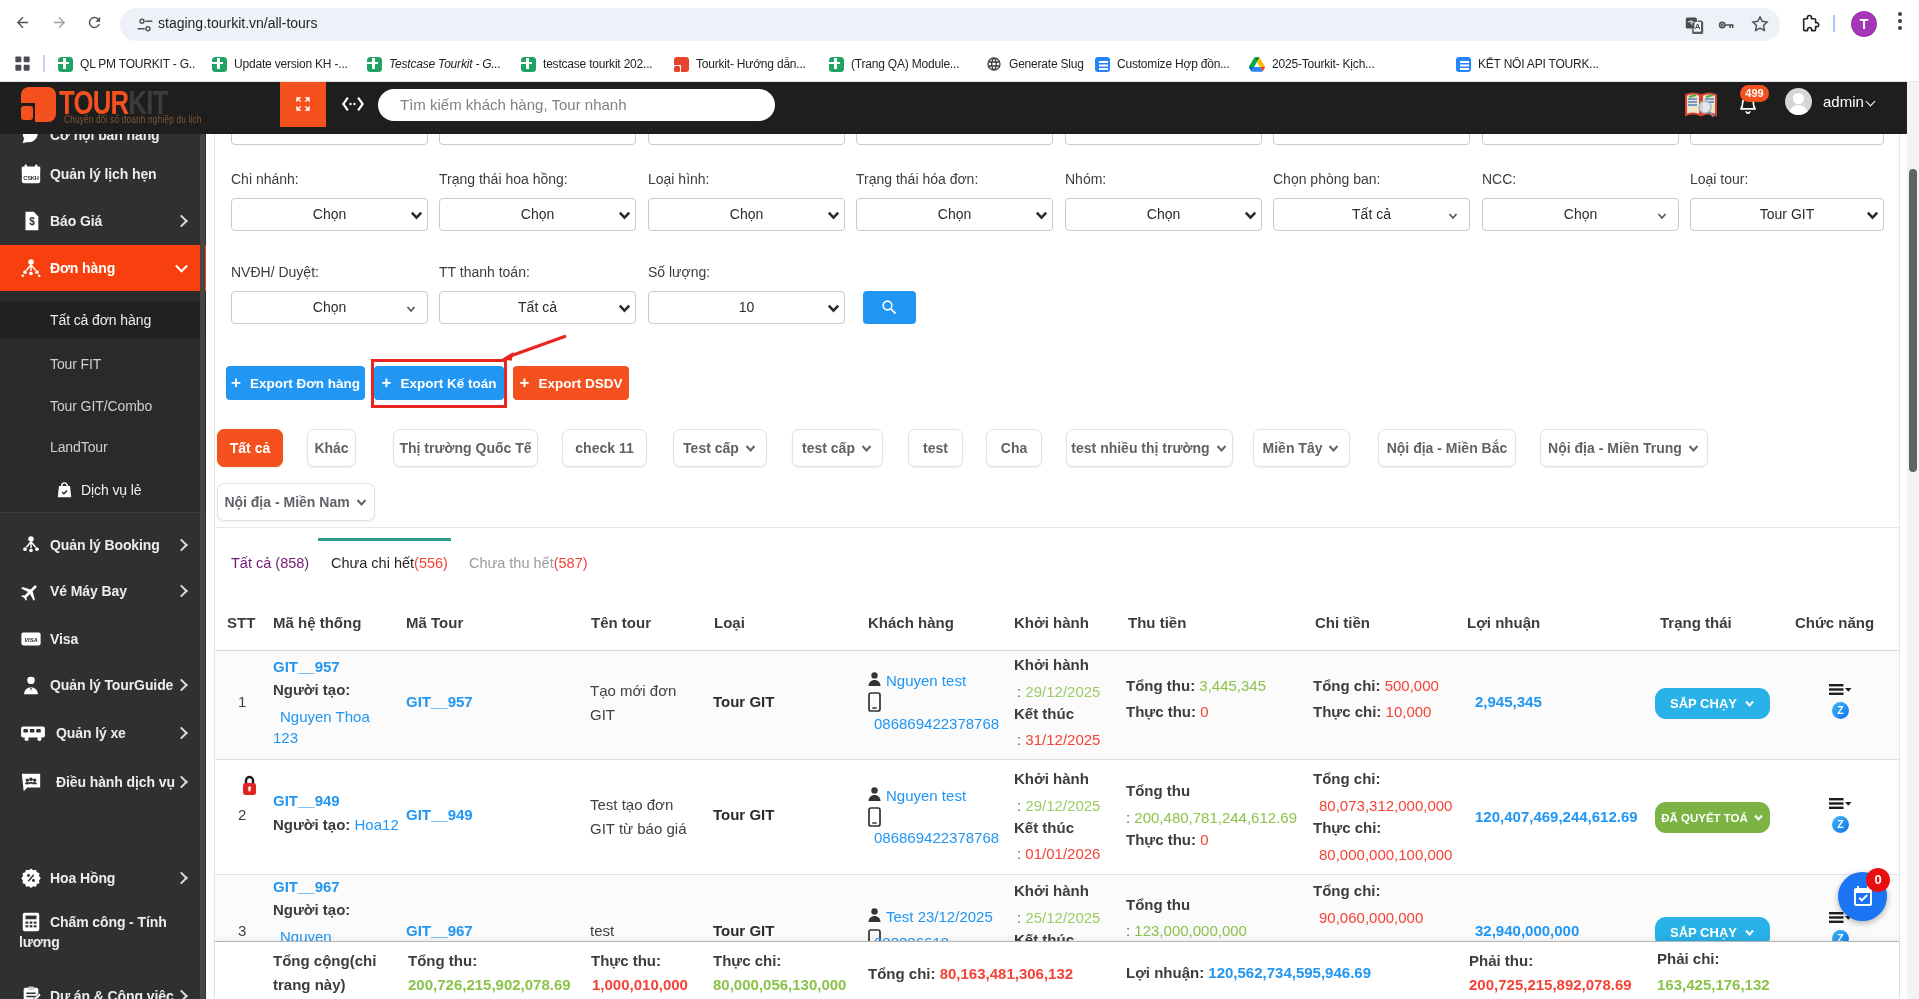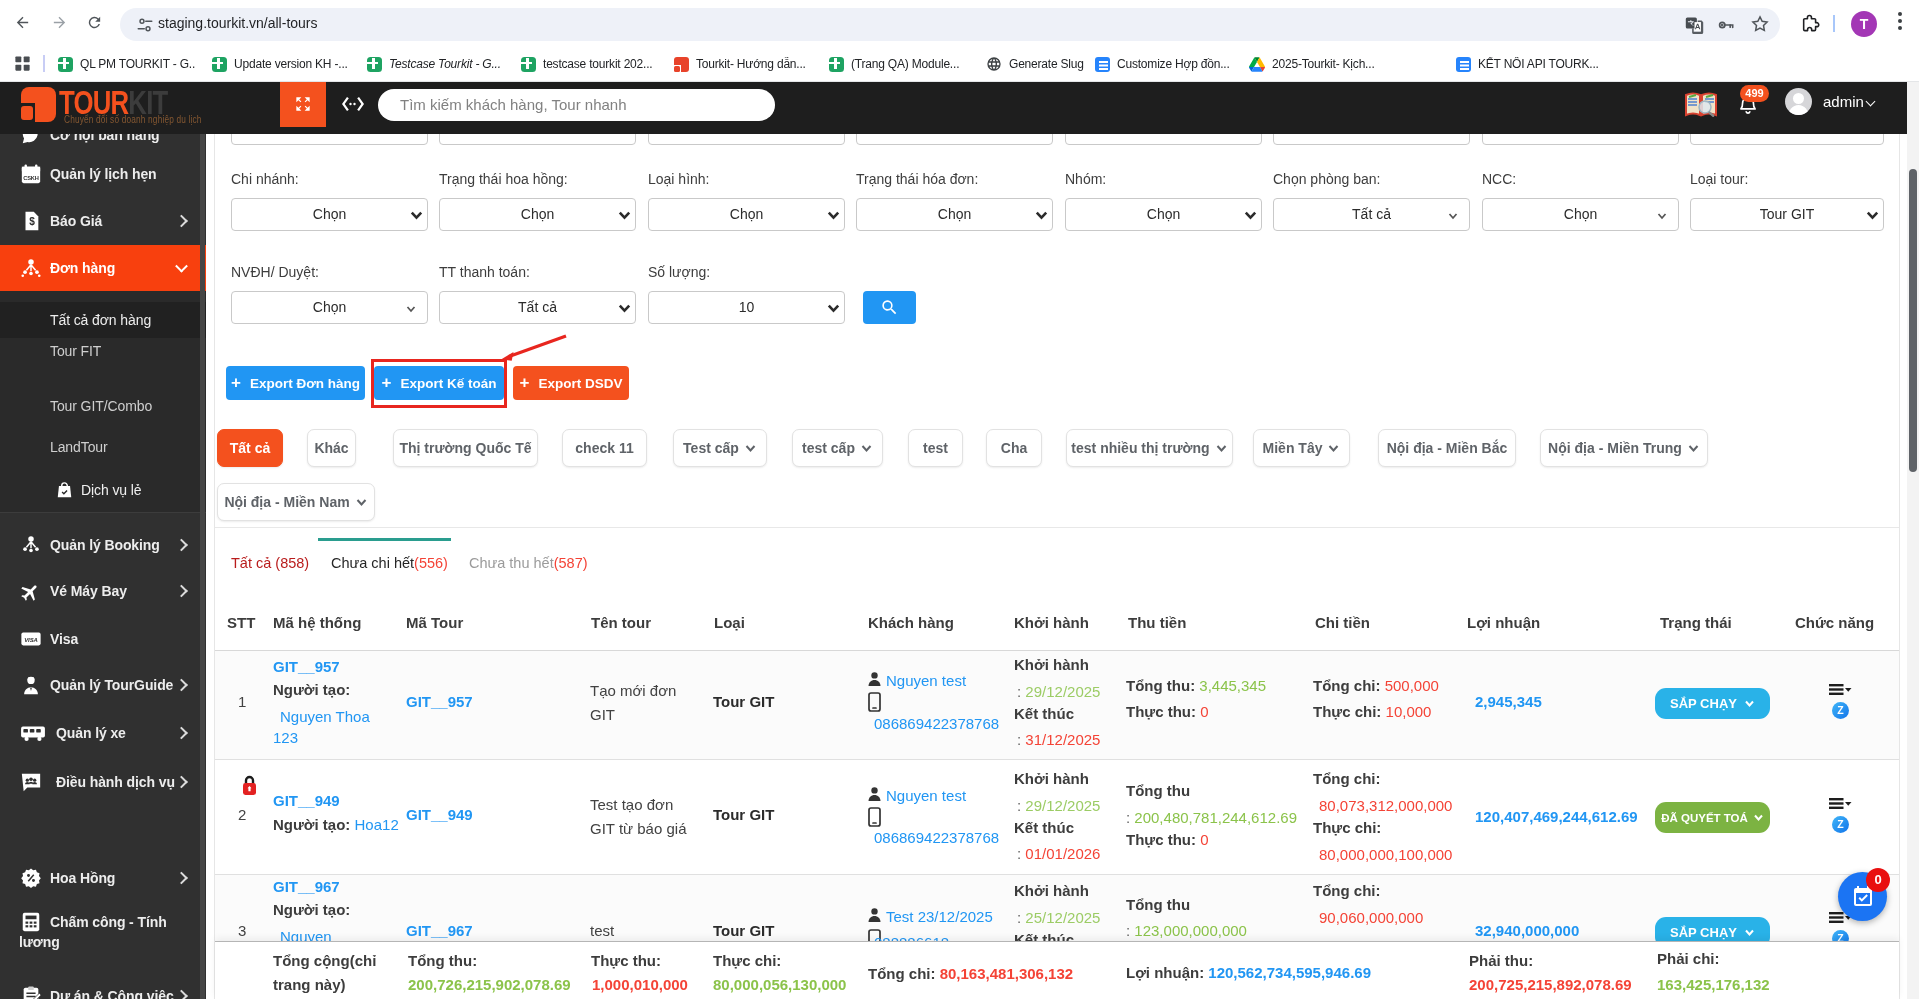--- a/index.html
+++ b/index.html
@@ -249,21 +249,21 @@
         </svg>
       <span class="txt">Đơn hàng</span>
       <span class="chev" style="transform:translateY(-70%) rotate(135deg);border-color:#fff;"></span>
     </div>
 
     <div class="ab" style="left:0;top:164px;width:206px;height:221px;background:#2a2a2a;"></div>
     <div class="ab" style="left:0;top:175px;width:206px;height:36px;background:#212121;"></div>
     <div class="sbitem" style="top:173px;font-weight:normal;">
         <span class="txt" style="left:50px;">Tất cả đơn hàng</span>
       </div>
-    <div class="sbitem" style="top:204px;font-weight:normal;color:#cfcfcf;">
+    <div class="sbitem" style="top:217px;font-weight:normal;color:#cfcfcf;">
         <span class="txt" style="left:50px;">Tour FIT</span>
       </div>
     <div class="sbitem" style="top:259px;font-weight:normal;color:#cfcfcf;">
         <span class="txt" style="left:50px;">Tour GIT/Combo</span>
       </div>
     <div class="sbitem" style="top:300px;font-weight:normal;color:#cfcfcf;">
         <span class="txt" style="left:50px;">LandTour</span>
       </div>
     <div class="sbitem" style="top:343px;font-weight:normal;color:#efefef;">
       <svg class="ico" style="left:55px;width:19px;height:19px;" viewBox="0 0 24 24" fill="#fff">
@@ -465,21 +465,21 @@
   <div class="pill" style="left:1378px;top:429px;width:138px;">Nội địa - Miền Bắc</div>
   <div class="pill" style="left:1540px;top:429px;width:168px;">Nội địa - Miền Trung<svg style="margin-left:5px;" width="13" height="13" viewBox="0 0 13 13" fill="none" stroke="#5f6368" stroke-width="2">
         <path d="M2.5 4l4 4.5 4-4.5"></path>
       </svg></div>
   <div class="pill" style="left:217px;top:483px;width:158px;">Nội địa - Miền Nam<svg style="margin-left:5px;" width="13" height="13" viewBox="0 0 13 13" fill="none" stroke="#5f6368" stroke-width="2">
         <path d="M2.5 4l4 4.5 4-4.5"></path>
       </svg></div>
 
   <div class="ab" style="left:215px;top:527px;width:1684px;height:1px;background:#e8e8e8;"></div>
   <div class="ab" style="left:318px;top:538px;width:133px;height:3px;background:#2a9d8f;"></div>
-  <div class="ab" style="left:231px;top:555px;font-size:14.5px;color:#b91c1c;">Tất cả (858)</div>
+  <div class="ab" style="left:231px;top:555px;font-size:14.5px;color:#701a75;">Tất cả (858)</div>
   <div class="ab" style="left:331px;top:555px;font-size:14.5px;color:#262626;">Chưa chi hết<span style="color:#f44336;">(556)</span></div>
   <div class="ab" style="left:469px;top:555px;font-size:14.5px;color:#9b9b9b;">Chưa thu hết<span style="color:#f44336;">(587)</span></div>
 
   <div class="ab b dk" style="left:227px;top:614px;font-size:15px;">STT</div>
   <div class="ab b dk" style="left:273px;top:614px;font-size:15px;">Mã hệ thống</div>
   <div class="ab b dk" style="left:406px;top:614px;font-size:15px;">Mã Tour</div>
   <div class="ab b dk" style="left:591px;top:614px;font-size:15px;">Tên tour</div>
   <div class="ab b dk" style="left:714px;top:614px;font-size:15px;">Loại</div>
   <div class="ab b dk" style="left:868px;top:614px;font-size:15px;">Khách hàng</div>
   <div class="ab b dk" style="left:1014px;top:614px;font-size:15px;">Khởi hành</div>

